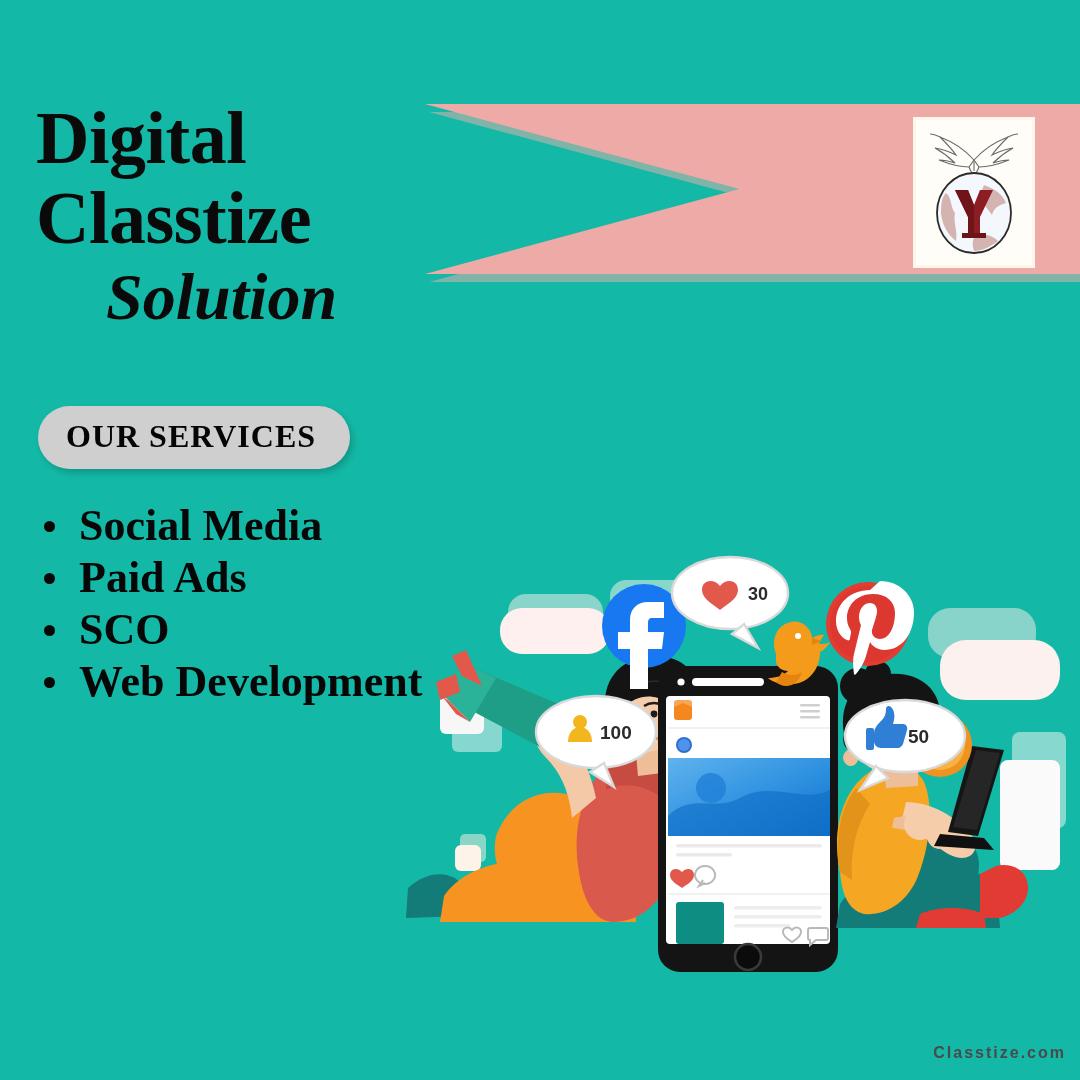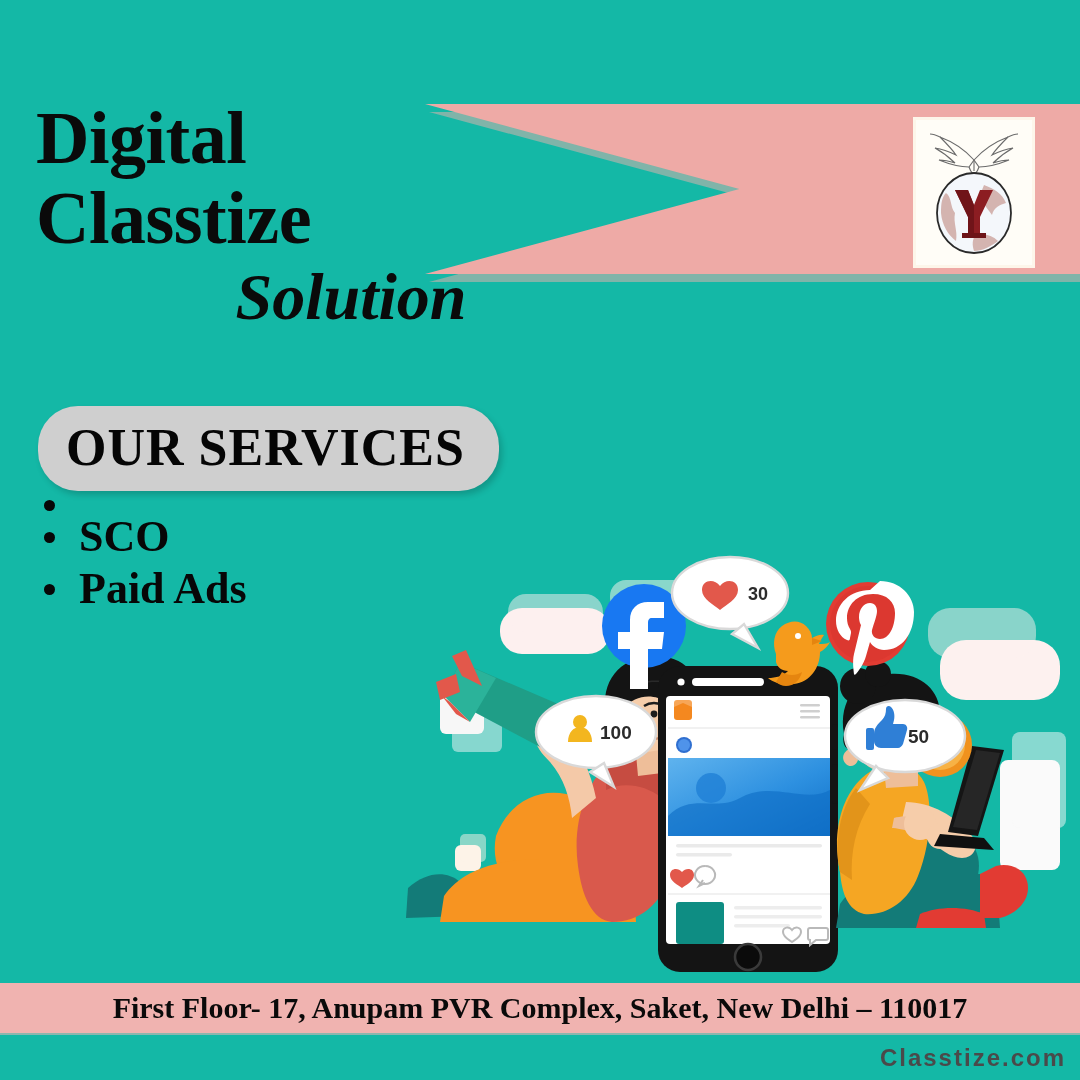--- a/index.html
+++ b/index.html
@@ -39,34 +39,34 @@
   
   .headline{position:absolute;left:36px;top:98px;width:560px;}
   .h-line{
     font-family:"Liberation Serif", serif;
     font-weight:bold;color:#0a0a0a;
     font-size:74px;line-height:80px;letter-spacing:-0.5px;
   }
   .h-solution{
     font-family:"Liberation Serif", serif;
     font-weight:bold;font-style:italic;color:#0a0a0a;
-    font-size:66px;line-height:78px;text-align:center;
+    font-size:66px;line-height:78px;
     padding-left:70px;
   }
 
   
   .pill{
     position:absolute;left:38px;top:406px;
     background:#cfcfcf;border-radius:40px;
     padding:12px 34px 14px 28px;
     box-shadow:3px 4px 6px rgba(0,0,0,.18);
   }
   .pill-text{
     font-family:"Liberation Serif", serif;font-weight:bold;
-    font-size:52px;color:#050505;letter-spacing:1px;white-space:nowrap;
+    font-size:32px;color:#050505;letter-spacing:1px;white-space:nowrap;
   }
 
   
   .svc-list{position:absolute;left:44px;top:500px;list-style:none;margin:0;padding:0;}
   .svc-item{
     font-family:"Liberation Serif", serif;font-weight:bold;
     font-size:44px;line-height:52px;color:#070707;
     display:flex;align-items:center;margin-bottom:0px;
   }
   .svc-bullet{
@@ -87,21 +87,21 @@
     background:#f0b3b0;display:flex;align-items:center;justify-content:center;
     box-shadow:0 2px 0 rgba(220,180,180,.6);
   }
   .footer-text{
     font-family:"Liberation Serif", serif;font-weight:bold;
     font-size:30px;color:#0a0a0a;white-space:nowrap;
   }
   .watermark{
     position:absolute;right:14px;top:1044px;
     font-family:"Liberation Sans", sans-serif;
-    font-size:24px;letter-spacing:2px;color:#4a4a4a;font-weight:600;
+    font-size:16px;letter-spacing:2px;color:#4a4a4a;font-weight:600;
   }
 
   
   .illus{position:absolute;left:400px;top:536px;width:680px;height:440px;}
   .illus svg{display:block;width:680px;height:440px;}
 </style>
 </head>
 <body>
 
 <div class="poster">
@@ -145,28 +145,33 @@
     <div class="h-solution">Solution</div>
   </div>
 
   <div class="pill">
     <span class="pill-text">OUR  SERVICES</span>
   </div>
 
   <ul class="svc-list">
     <li class="svc-item">
       <span class="svc-bullet"></span>
+      <span>Social Media</span>
+    </li>
+    <li class="svc-item">
+      <span class="svc-bullet"></span>
+      <span>Paid Ads</span>
     </li>
     <li class="svc-item">
       <span class="svc-bullet"></span>
       <span>SCO</span>
     </li>
     <li class="svc-item">
       <span class="svc-bullet"></span>
-      <span>Paid Ads</span>
+      <span>Web Development</span>
     </li>
   </ul>
 
 
   <div class="illus">
     <svg viewBox="0 0 680 440" xmlns="http://www.w3.org/2000/svg">
       <defs>
         <linearGradient id="postimg" x1="0" y1="0" x2="1" y2="1">
           <stop offset="0%" stop-color="#5fb3ee"></stop>
           <stop offset="55%" stop-color="#2d90e0"></stop>
@@ -340,18 +345,15 @@
         <path d="M476 230 l-16 24 l28 -12 Z" fill="#ffffff" stroke="#d9d9d9" stroke-width="2.4"></path>
         <g>
           <path d="M474 198 c0 -6 4 -10 8 -14 c3 -3 4 -7 4 -11 c0 -3 3 -4 5 -2 c3 3 4 8 3 13 l-1 4 h10 c3 0 5 3 4 6 l-4 14 c-1 2 -3 4 -5 4 h-17 c-4 0 -7 -3 -7 -7 Z" fill="#2f7fd6"></path>
           <rect x="466" y="192" width="8" height="22" rx="2" fill="#2f7fd6"></rect>
         </g>
         <text x="508" y="207" font-family="Liberation Sans, sans-serif" font-size="19" font-weight="bold" fill="#2b2b2b">50</text>
       </g>
     </svg>
   </div>
 
-  <div class="footer">
-    <span class="footer-text">First Floor- 17, Anupam PVR Complex, Saket, New Delhi – 110017</span>
-  </div>
   <div class="watermark">Classtize.com</div>
 
 </div>
 
 </body></html>

